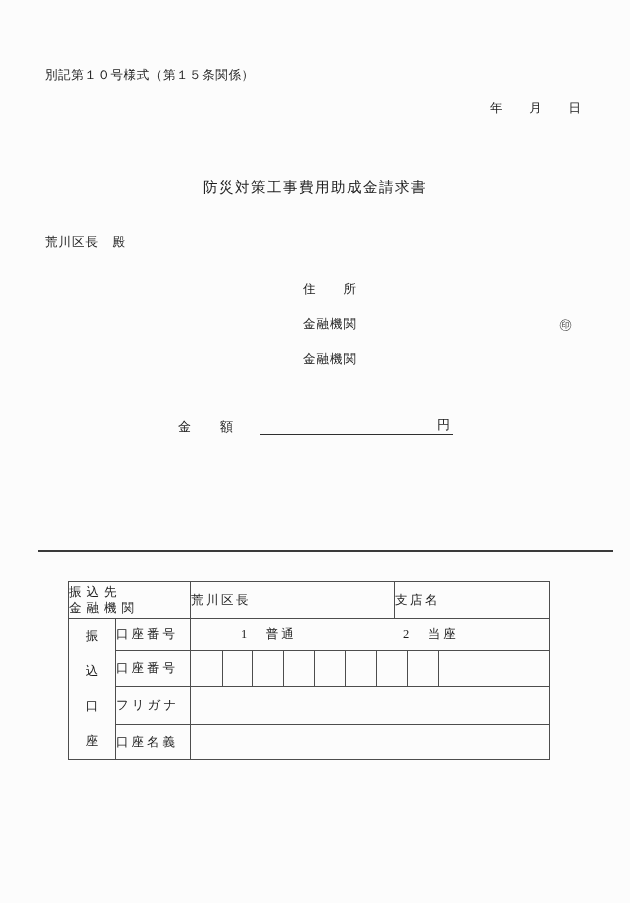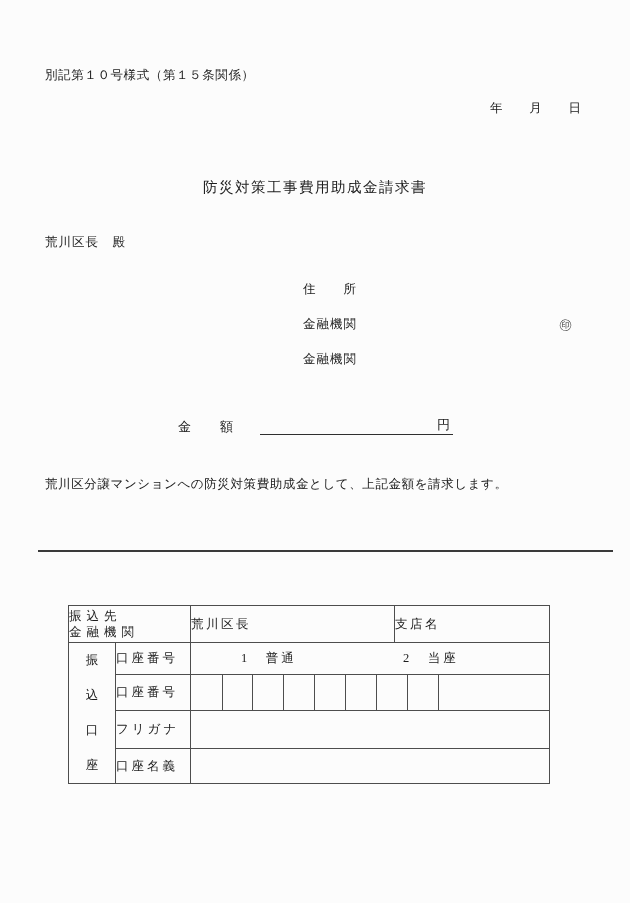--- a/index.html
+++ b/index.html
@@ -27,21 +27,21 @@
     text-align:right;font-size:13px;
   }
   .amount-line span{padding-right:3px;}
   .body-text{left:45px;top:451px;font-size:12.5px;letter-spacing:0.6px;line-height:22.5px;}
   .divider{left:38px;top:528px;width:575px;height:2px;background:#3a3a3a;}
 
   
   .bank-table{
     position:absolute;left:68px;top:581px;
     border-collapse:collapse;table-layout:fixed;width:481px;
-    font-size:12.5px;color:#1c1c1c;margin-top:24px;
+    font-size:12.5px;color:#1c1c1c;
   }
   .bank-table td{border:1px solid #4d4d4d;padding:0;vertical-align:middle;}
   .rh1 td{height:36px;}
   .rh2 td{height:31px;}
   .rh3 td{height:35px;}
   .rh4 td{height:37px;}
   .rh5 td{height:34px;}
   .payee-cell{padding-left:11px;line-height:16px;letter-spacing:5px;vertical-align:middle;}
   .hdr-label{padding-left:8px;letter-spacing:2.5px;}
   .row-label{padding-left:9px;letter-spacing:3px;}
@@ -68,21 +68,20 @@
   <div class="abs t12 addr-line" style="top:296px;">金融機関</div>
   <div class="abs seal">㊞</div>
   <div class="abs t12 addr-line" style="top:331px;">金融機関</div>
 
   <div class="abs amount-label">金　　額</div>
   <div class="abs amount-line">
     <span>円</span>
   </div>
 
   <div class="abs body-text">
-    <div>荒川区分譲マンションへの防災対策費助成金として、上記金額を請求します。</div>
   </div>
 
   <div class="abs divider"></div>
 
   <table class="bank-table">
     <colgroup>
       <col style="width:47px">
         <col style="width:75px">
       <col style="width:32px">
         <col style="width:30px">

